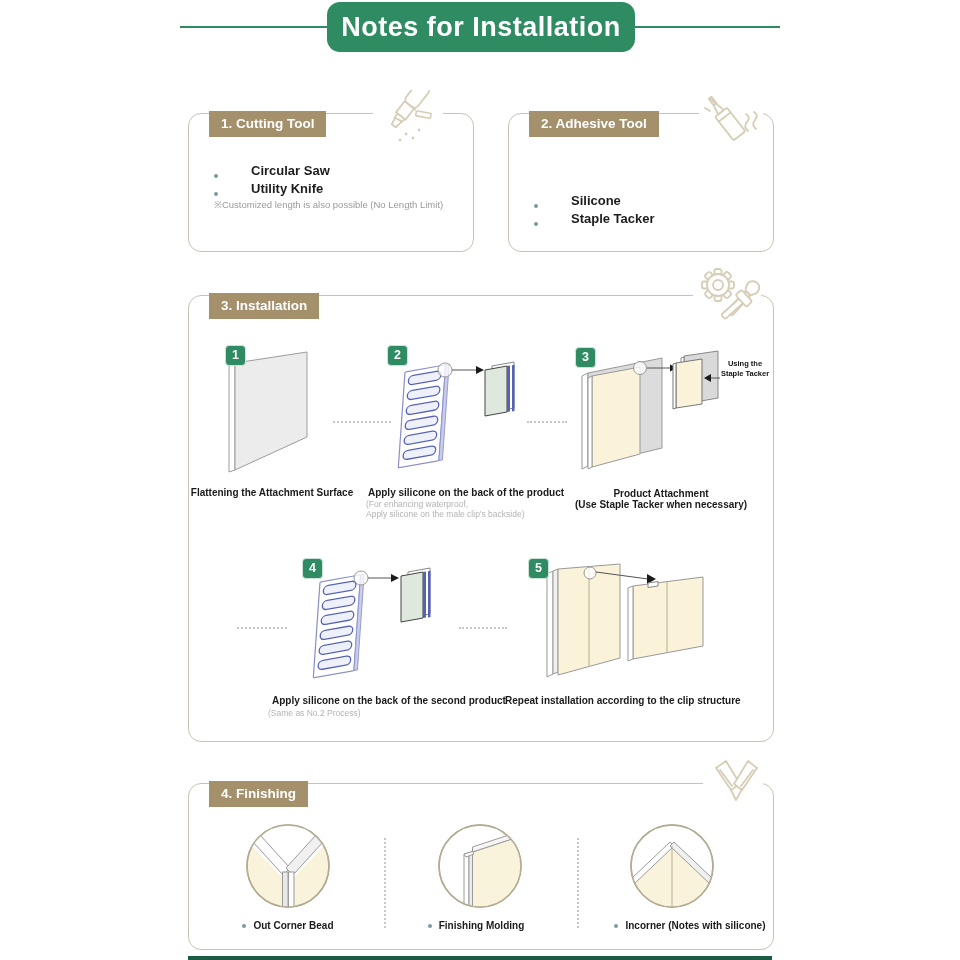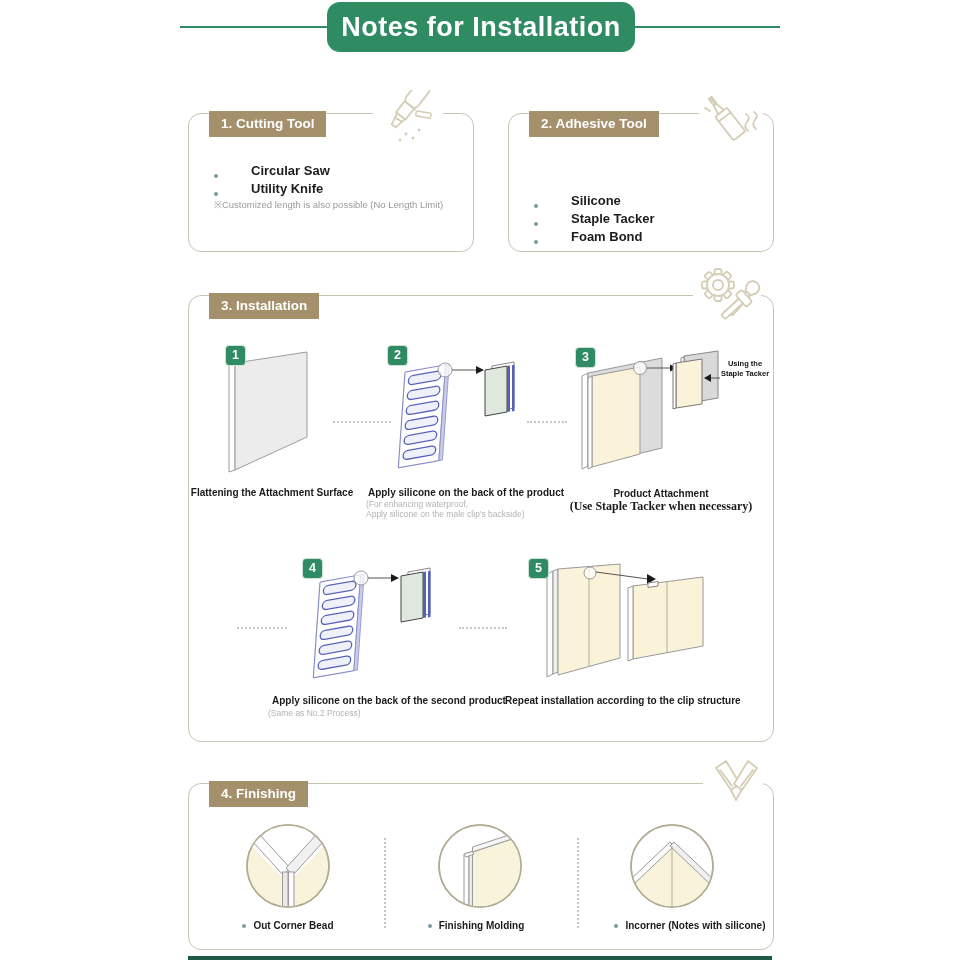--- a/index.html
+++ b/index.html
@@ -79,24 +79,20 @@
     <div class="card-label">2. Adhesive Tool</div>
     <ul class="toollist" style="left:25px;top:47px;margin-top:29px;">
       <li>
           <span class="dot"></span>
           <span>Silicone</span>
         </li>
       <li>
           <span class="dot"></span>
           <span>Staple Tacker</span>
         </li>
-      <li>
-          <span class="dot"></span>
-          <span>Foam Bond</span>
-        </li>
     </ul>
   </div>
   <svg class="icon" style="left:698px;top:88px;" width="66" height="62" viewBox="0 0 66 62">
     <rect x="1" y="1" width="64" height="60" fill="#fff"></rect>
     <g stroke="#d6cdb6" stroke-width="1.8" fill="#fff" stroke-linejoin="round" stroke-linecap="round">
       <g transform="rotate(-38 30 34)">
         <rect x="23" y="22" width="15" height="30" rx="2"></rect>
         <line x1="23" y1="28" x2="38" y2="28"></line>
         <polygon points="27,22 34,22 32,12 29,12"></polygon>
         <rect x="29" y="4" width="3.5" height="8"></rect>
@@ -190,21 +186,21 @@
     <polygon points="104,15 130,11 130,56 104,60" fill="#faf3da" stroke="#777"></polygon>
     <polygon points="101,16 104,15 104,60 101,61" fill="#fff" stroke="#777"></polygon>
     <polygon points="139,26 132,30 139,34" fill="#1a1a1a"></polygon>
     <line x1="139" y1="30" x2="148" y2="30" stroke="#555"></line>
   </svg>
   <div class="annotation" style="left:717px;top:359px;width:56px;">
     <span>Using the</span><br>
     <span>Staple Tacker</span>
   </div>
   <div class="caption" style="left:561px;top:488px;width:200px;">Product Attachment</div>
-  <div class="caption" style="left:561px;top:499px;width:200px;font-size:12px;font-family:Liberation Serif, serif;">(Use Staple Tacker when necessary)</div>
+  <div class="caption" style="left:561px;top:499px;width:200px;font-size:10px;">(Use Staple Tacker when necessary)</div>
 
   <div class="hdots" style="left:237px;top:627px;width:50px;"></div>
 
   <div class="badge" style="left:302px;top:558px;">4</div>
   <svg class="diagram" style="left:272px;top:562px;" width="185" height="130" viewBox="0 0 185 130">
     <g transform="translate(48,20) rotate(4) skewY(-14)">
       <rect x="0" y="0" width="40" height="96" rx="1" fill="#fff" stroke="#8a8fc9" stroke-width="1.2"></rect>
       <rect x="40" y="0" width="3.5" height="96" fill="#c9cdea" stroke="#8a8fc9" stroke-width="0.8"></rect>
       <g fill="#eef0fa" stroke="#5560bb" stroke-width="1.3">
         <rect x="4" y="5" width="32" height="9" rx="4.5"></rect>

